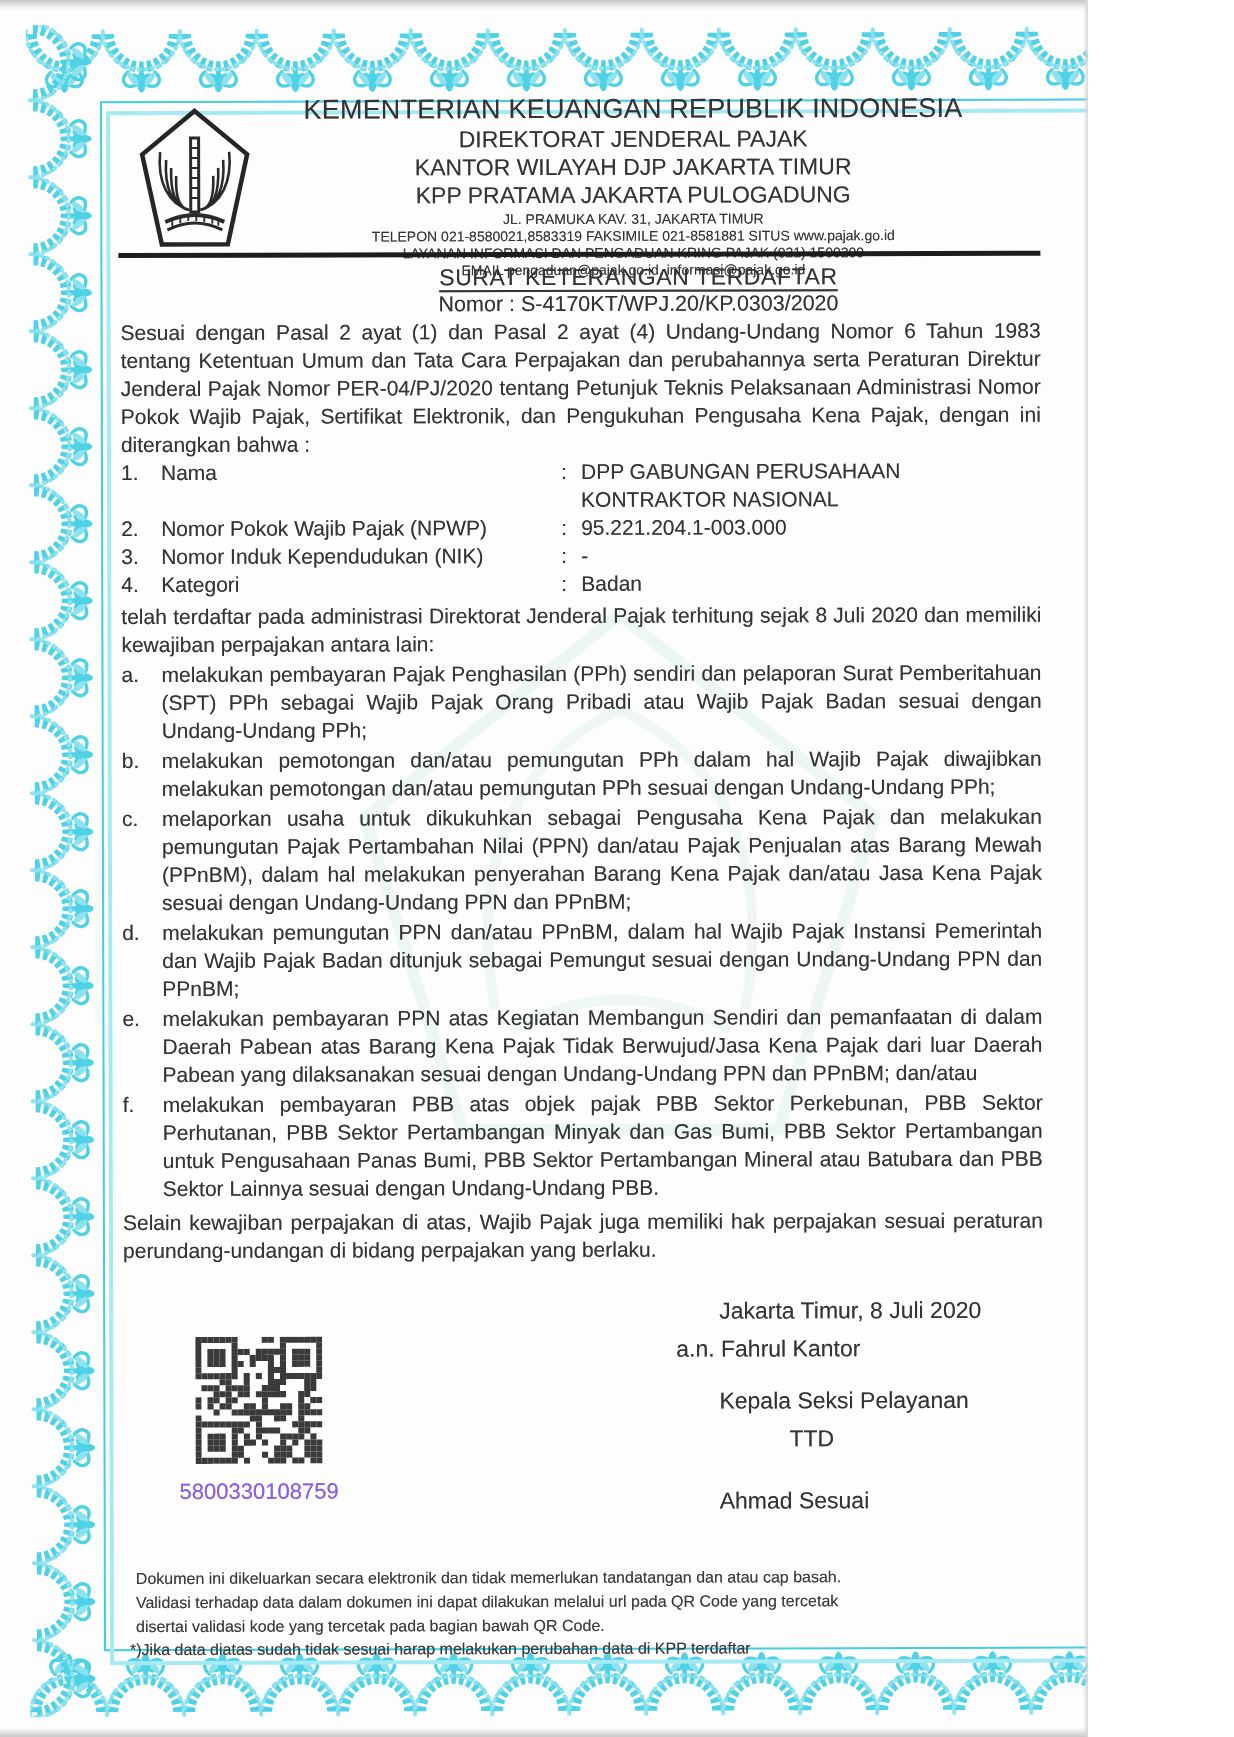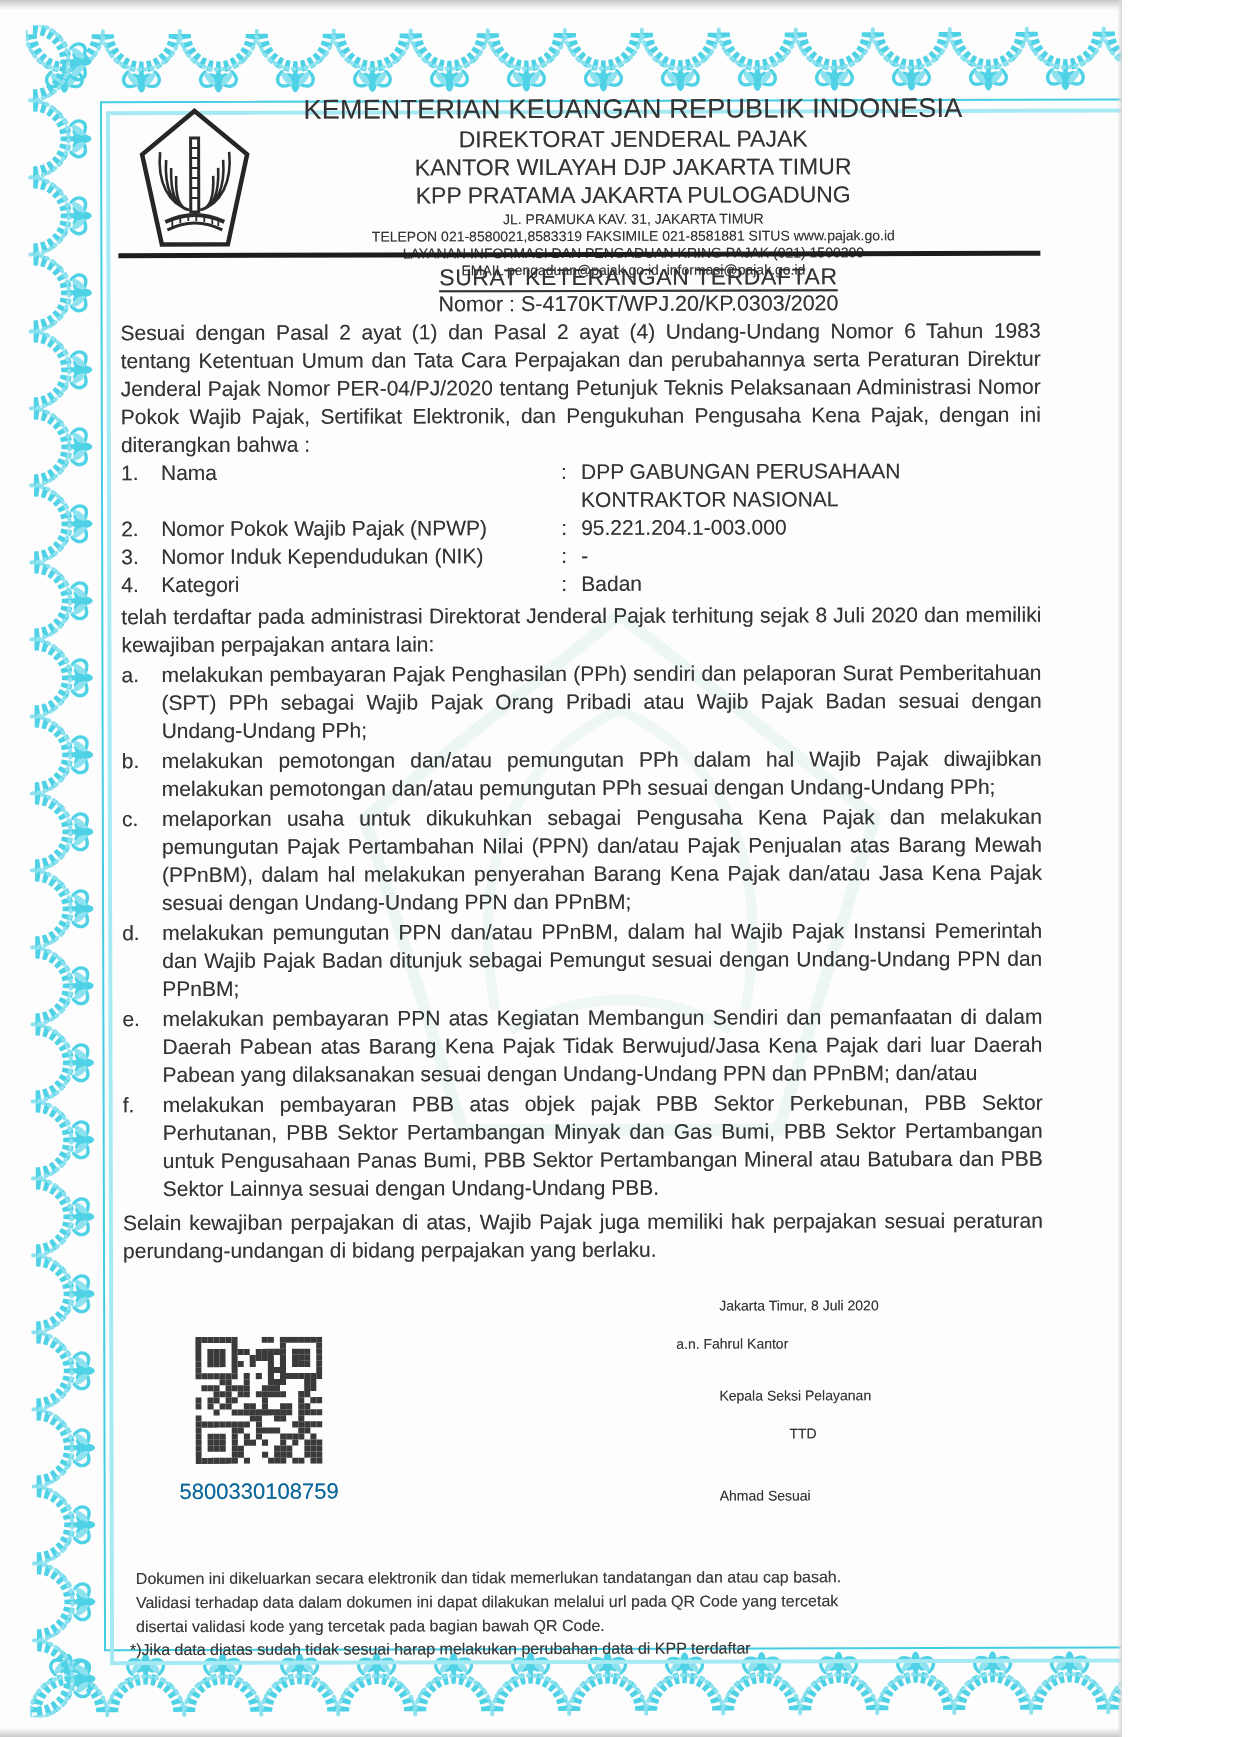--- a/index.html
+++ b/index.html
@@ -1,17 +1,17 @@
 <!DOCTYPE html>
 <html><head>
 <meta charset="utf-8">
 <style>
   html,body{margin:0;padding:0;background:#ffffff;}
   .page{position:relative;width:1088px;height:1737px;overflow:hidden;background:#fdfdfd;
-        font-family:"Liberation Sans","DejaVu Sans",sans-serif;color:#333;padding-left:34px;}
+        font-family:"Liberation Sans","DejaVu Sans",sans-serif;color:#333;}
   .scan-top{position:absolute;left:0;top:0;width:100%;height:10px;
         background:linear-gradient(#c6c6c6,#efefef 70%,#fdfdfd);z-index:9;}
   .scan-bottom{position:absolute;left:0;bottom:0;width:100%;height:9px;
         background:linear-gradient(#fdfdfd,#c9c9c9);z-index:9;}
   .scan-right{position:absolute;right:0;top:0;width:5px;height:100%;
         background:linear-gradient(90deg,rgba(255,255,255,0),#d8d8d8);z-index:9;}
   .sheet{position:absolute;inset:0;transform:rotate(-0.15deg);transform-origin:50% 50%;}
   .band{position:absolute;}
   .frameA{position:absolute;left:102px;top:100px;width:1030px;height:1546px;
         border:2px solid #43cde2;}
@@ -36,23 +36,23 @@
   .fno{width:40px;flex:0 0 40px;}
   .flabel{width:400px;flex:0 0 400px;}
   .fsep{width:20px;flex:0 0 20px;}
   .fvalue{flex:1 1 auto;}
   .telah{margin-top:4px;}
   .oblist{margin-top:0;}
   .orow{display:flex;align-items:flex-start;margin-top:2px;}
   .oletter{width:40px;flex:0 0 40px;}
   .otext{flex:1 1 auto;}
   .selain{margin-top:6px;}
-  .sig{position:absolute;font-size:14px;white-space:nowrap;}
+  .sig{position:absolute;font-size:23px;white-space:nowrap;}
   .qrblock{position:absolute;left:194px;top:1336px;}
-  .qrnum{position:absolute;left:150px;top:1478px;width:215px;text-align:center;font-size:22px;color:#0369a1;}
+  .qrnum{position:absolute;left:150px;top:1478px;width:215px;text-align:center;font-size:22px;color:#8b5cf6;}
   .footer{position:absolute;left:134px;top:1566px;width:780px;font-size:16px;line-height:24px;color:#3a3a3a;}
   .note{position:absolute;left:128px;top:1640px;width:800px;font-size:16px;color:#3a3a3a;z-index:5;}
 </style>
 </head>
 <body>
 
 <div class="page">
   <div class="scan-top"></div>
   <div class="scan-bottom"></div>
   <div class="scan-right"></div>

